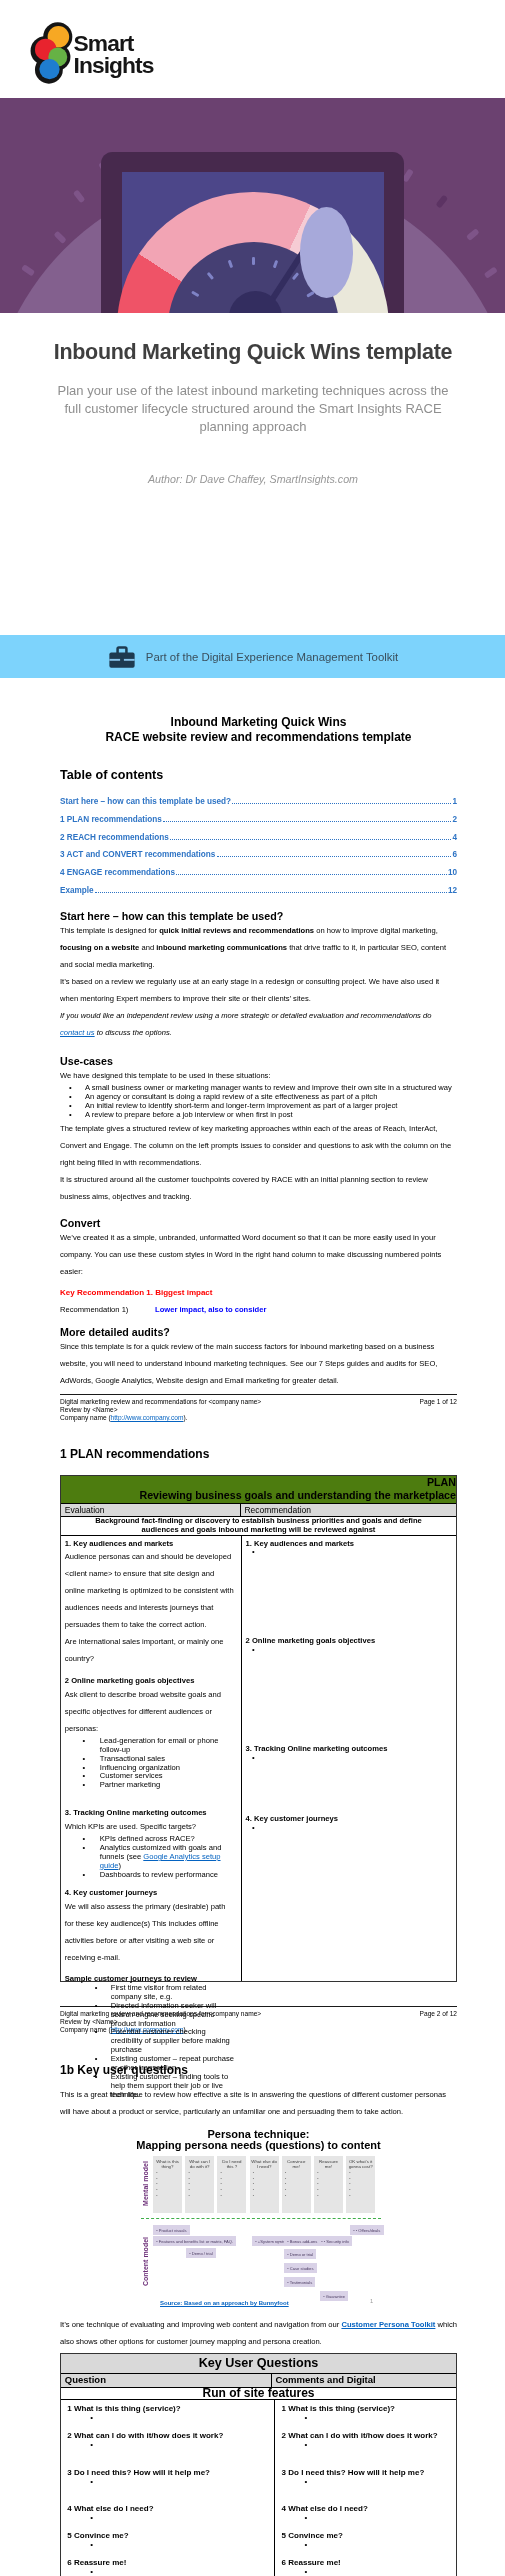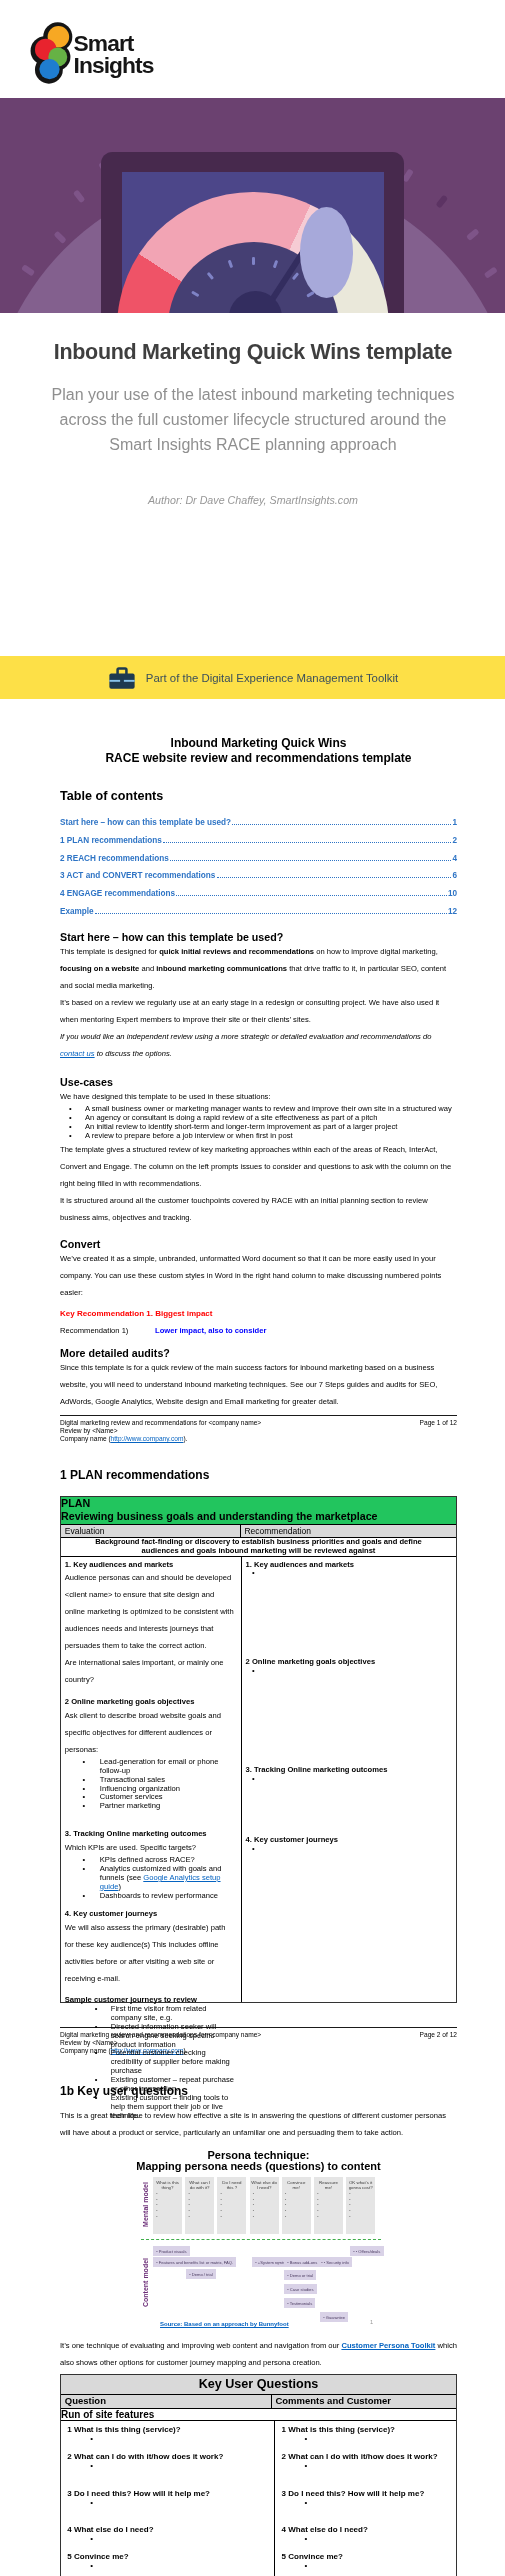--- a/index.html
+++ b/index.html
@@ -22,23 +22,23 @@
   .gauge-ring{left:117px;top:94px;width:272px;height:272px;border-radius:50%;
     background:conic-gradient(from 270deg,#ef5367 0deg 33deg,#f2a4b4 33deg 115deg,#f6ccd4 115deg 130deg,#eae8da 130deg 180deg,transparent 180deg 360deg);}
   .gauge-dial{left:168px;top:144px;width:171px;height:171px;border-radius:50%;background:#453f73;}
   .tick{width:2.5px;height:8.2px;border-radius:1.3px;background:#7f83c6;}
   .needle{left:250px;top:125px;width:5.7px;height:106px;border-radius:3.2px;background:#332d5f;transform-origin:50% 100%;transform:rotate(33deg);}
   .hub{left:229px;top:193px;width:53px;height:53px;border-radius:50%;background:#332d5f;}
   .knob{left:300px;top:109px;width:53px;height:91px;border-radius:50%;background:#a7a9da;}
 
   
   .cover-title{margin:26.6px 25px 0;text-align:center;font-size:21.5px;font-weight:700;color:#3f3f3f;letter-spacing:-0.3px;}
-  .cover-sub{margin:17.7px auto 0;max-width:405px;text-align:center;font-size:16px;line-height:25px;color:#8f8f8f;}
+  .cover-sub{margin:17.7px auto 0;max-width:405px;text-align:center;font-size:13px;line-height:18px;color:#8f8f8f;}
   .cover-author{margin:37px 0 0;text-align:center;font-size:10.7px;font-style:italic;color:#979797;}
-  .banner{margin-top:150px;height:43px;background:#fde047;display:flex;align-items:center;justify-content:center;gap:10px;}
+  .banner{margin-top:150px;height:43px;background:#7dd3fc;display:flex;align-items:center;justify-content:center;gap:10px;}
   .banner-text{font-size:11.4px;color:#3a4f5c;}
 
   
   .doc{padding:0 49px 0 60px;}
   .doc-title{margin-top:37px;text-align:center;font-size:12px;font-weight:700;line-height:15px;}
   .toc-h{margin-top:23px;font-size:12.6px;font-weight:700;}
   .toc-list{margin-top:6.3px;}
   .toc-row{display:flex;align-items:flex-end;height:17.7px;color:#2e74c5;font-weight:600;font-size:8.2px;}
   .toc-dots{flex:1;border-bottom:1.3px dotted #2e74c5;margin:0 1.3px 1.9px;}
   .h2{margin:0;font-size:10.7px;font-weight:700;line-height:12.6px;}
@@ -56,21 +56,21 @@
 
   
   .footer{font-size:6.6px;line-height:8.2px;}
   .footer .f-rule{border-top:1.3px solid #1a1a1a;margin-bottom:3.2px;}
   .footer .f-row{display:flex;justify-content:space-between;}
   .f1{margin-top:4.4px;} .f2{margin-top:24px;} .f3{margin-top:32px;}
 
   
   .sec-h{margin-top:24px;font-size:12px;font-weight:700;line-height:14px;}
   .ptable{margin-top:14px;border:1.3px solid #333;}
-  .pt-title{background:#22c55e;border-bottom:0.6px solid #000;text-align:left;font-weight:700;font-size:10.7px;line-height:13.3px;padding:0.6px 0;}
+  .pt-title{background:#4d7c0f;border-bottom:0.6px solid #000;text-align:right;font-weight:700;font-size:10.7px;line-height:13.3px;padding:0.6px 0;}
   .pt-cols{display:flex;background:#d9d9d9;border-bottom:0.6px solid #000;font-size:8.5px;line-height:10px;}
   .pt-cols .c1{width:171px;border-right:0.6px solid #000;padding:0.6px 3.8px;}
   .pt-cols .c2{flex:1;padding:0.6px 3.8px;}
   .pt-bg{border-bottom:0.6px solid #000;text-align:center;font-weight:700;font-size:7.6px;line-height:8.5px;padding:0.6px 15px;}
   .pt-body{display:flex;height:445px;font-size:7.6px;line-height:8.9px;}
   .pt-left{width:171px;border-right:0.6px solid #000;padding:0 5px 0 3.8px;}
   .pt-right{flex:1;padding:0 5px 0 3.8px;}
   .pt-h{font-weight:700;}
   .pl-i1{margin-top:3.8px;} .pl-i2{margin-top:9.5px;} .pl-i3{margin-top:19px;} .pl-i4{margin-top:9.5px;}
   ul.cell-list{list-style:none;margin:0;padding:0;}
@@ -92,21 +92,21 @@
   .d-div{position:absolute;left:81px;top:63px;width:240px;border-top:1.9px dashed #3fae49;}
   .cbox{position:absolute;background:#d9d2e7;color:#4a3b60;font-size:4.1px;line-height:5px;padding:2.5px 3.2px;white-space:nowrap;}
   .d-source{position:absolute;left:100px;top:145px;font-size:6px;font-weight:700;}
   .d-fn{position:absolute;left:310px;top:143px;font-size:5.7px;color:#999;}
 
   .ktable{margin-top:3.2px;border:1.3px solid #333;}
   .kt-title{background:#d9d9d9;border-bottom:0.6px solid #000;text-align:center;font-size:12.6px;font-weight:700;line-height:16.4px;padding:1.3px 0;}
   .kt-cols{display:flex;background:#d9d9d9;border-bottom:0.6px solid #000;font-size:9.5px;font-weight:700;line-height:10.7px;}
   .kt-cols .c1{width:202px;border-right:0.6px solid #000;padding:1.3px 3.8px;}
   .kt-cols .c2{flex:1;padding:1.3px 3.8px;}
-  .kt-run{border-bottom:0.6px solid #000;text-align:left;font-size:10px;font-weight:700;line-height:9.5px;padding:0.6px 0;}
+  .kt-run{border-bottom:0.6px solid #000;text-align:center;font-size:12px;font-weight:700;line-height:9.5px;padding:0.6px 0;}
   .kt-body{display:flex;height:226px;font-size:8px;line-height:8.9px;}
   .kt-left{width:202px;border-right:0.6px solid #000;padding:5px 5px 0 6.3px;}
   .kt-right{flex:1;padding:5px 5px 0 6.3px;}
   .qq .q{font-weight:700;}
   .qq .qb{padding-left:23px;}
   .qm1{margin-top:0;} .qm2{margin-top:8.9px;} .qm3{margin-top:19px;} .qm4{margin-top:18.3px;}
   .qm5{margin-top:9.5px;} .qm6{margin-top:8.9px;} .qm7{margin-top:9.5px;}
 </style>
 </head>
 <body>
@@ -361,21 +361,21 @@
     <a class="d-source link">Source: Based on an approach by Bunnyfoot</a>
     <div class="d-fn">1</div>
   </div>
 
   <p class="body" style="margin-top:3.8px;"><span>It’s one technique of evaluating and improving web content and navigation from our </span><a class="link b">Customer Persona Toolkit</a><span> which also shows other options for customer journey mapping and persona creation.</span></p>
 
   <div class="ktable">
     <div class="kt-title">Key User Questions</div>
     <div class="kt-cols">
       <div class="c1">Question</div>
-      <div class="c2">Comments and Customer</div>
+      <div class="c2">Comments and Digital</div>
     </div>
     <div class="kt-run">Run of site features</div>
     <div class="kt-body">
       <div class="kt-left">
         <div class="qq qm1">
             <div class="q">1 What is this thing (service)?</div>
             <div class="qb">•</div>
           </div>
         <div class="qq qm2">
             <div class="q">2 What can I do with it/how does it work?</div>

